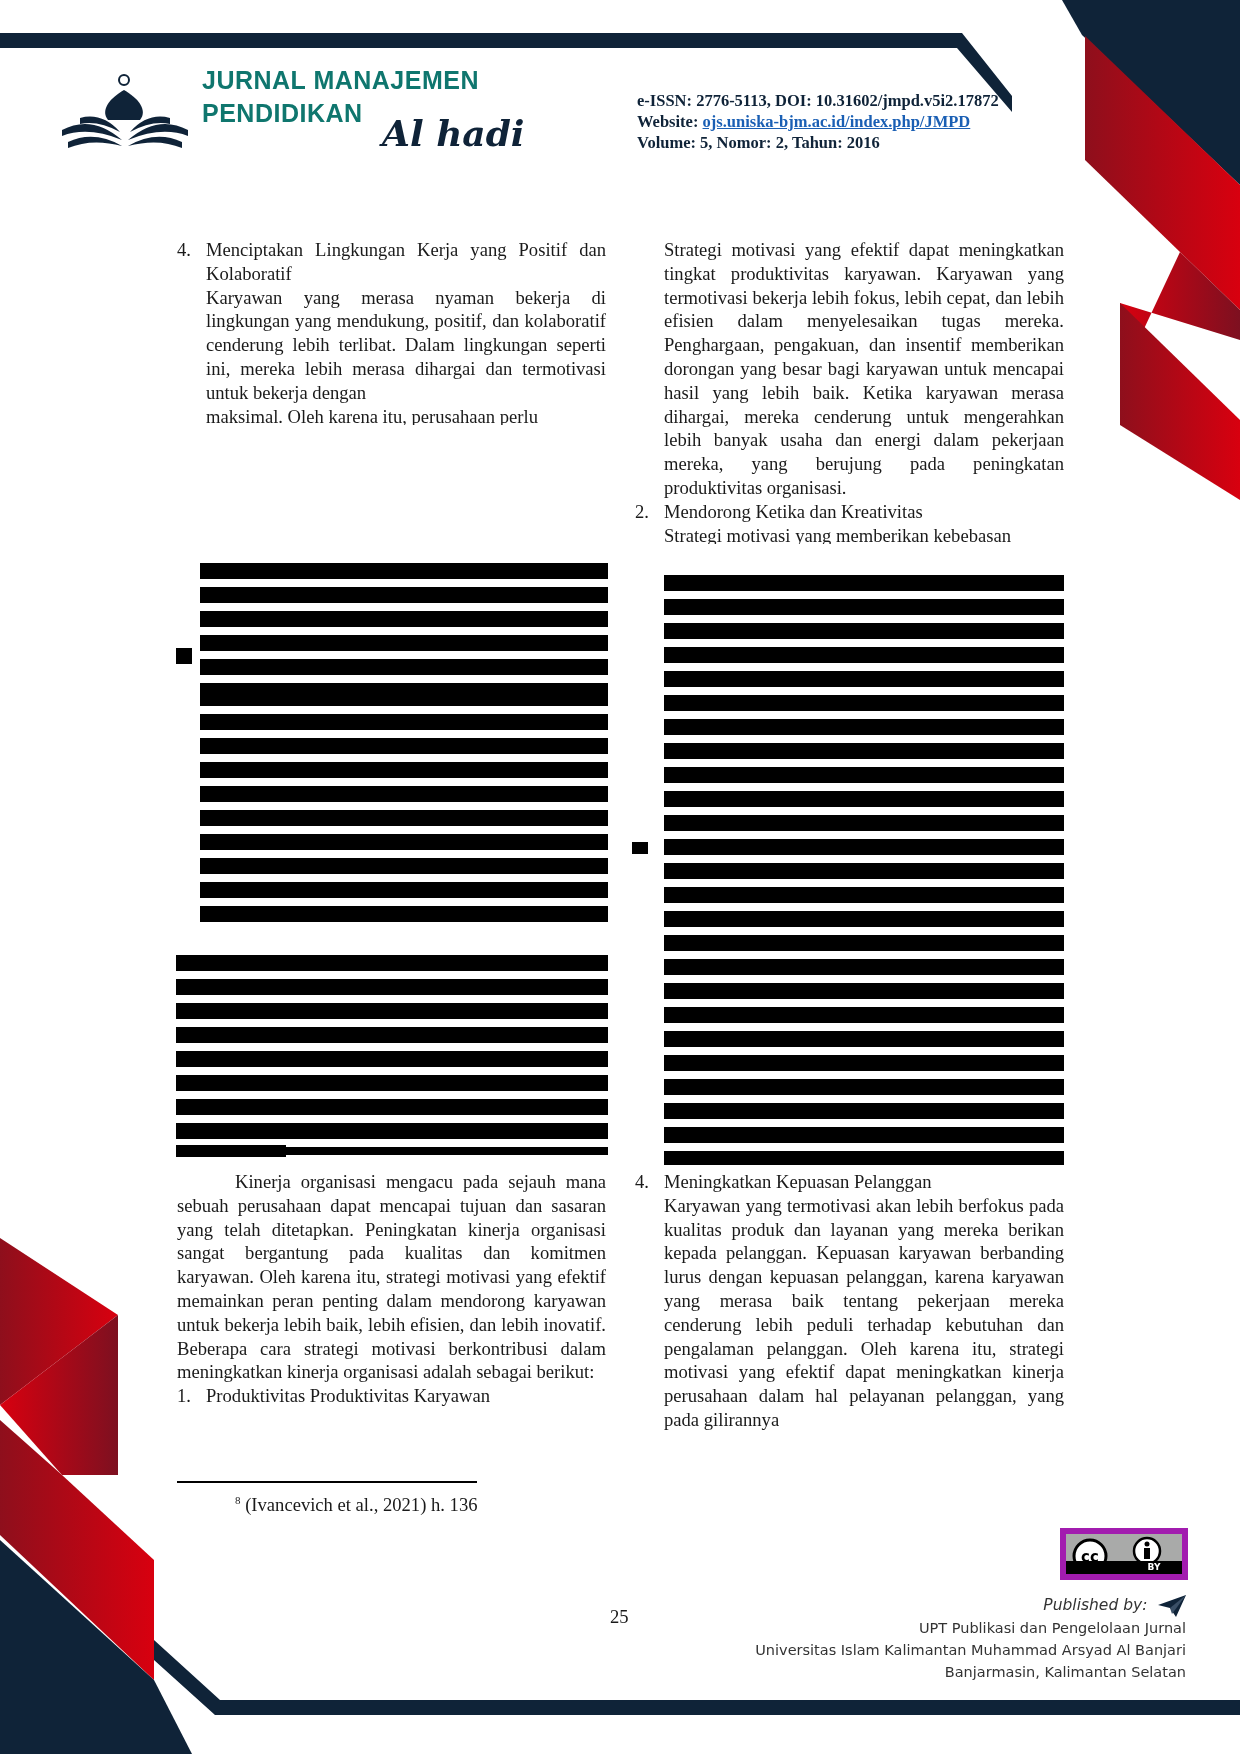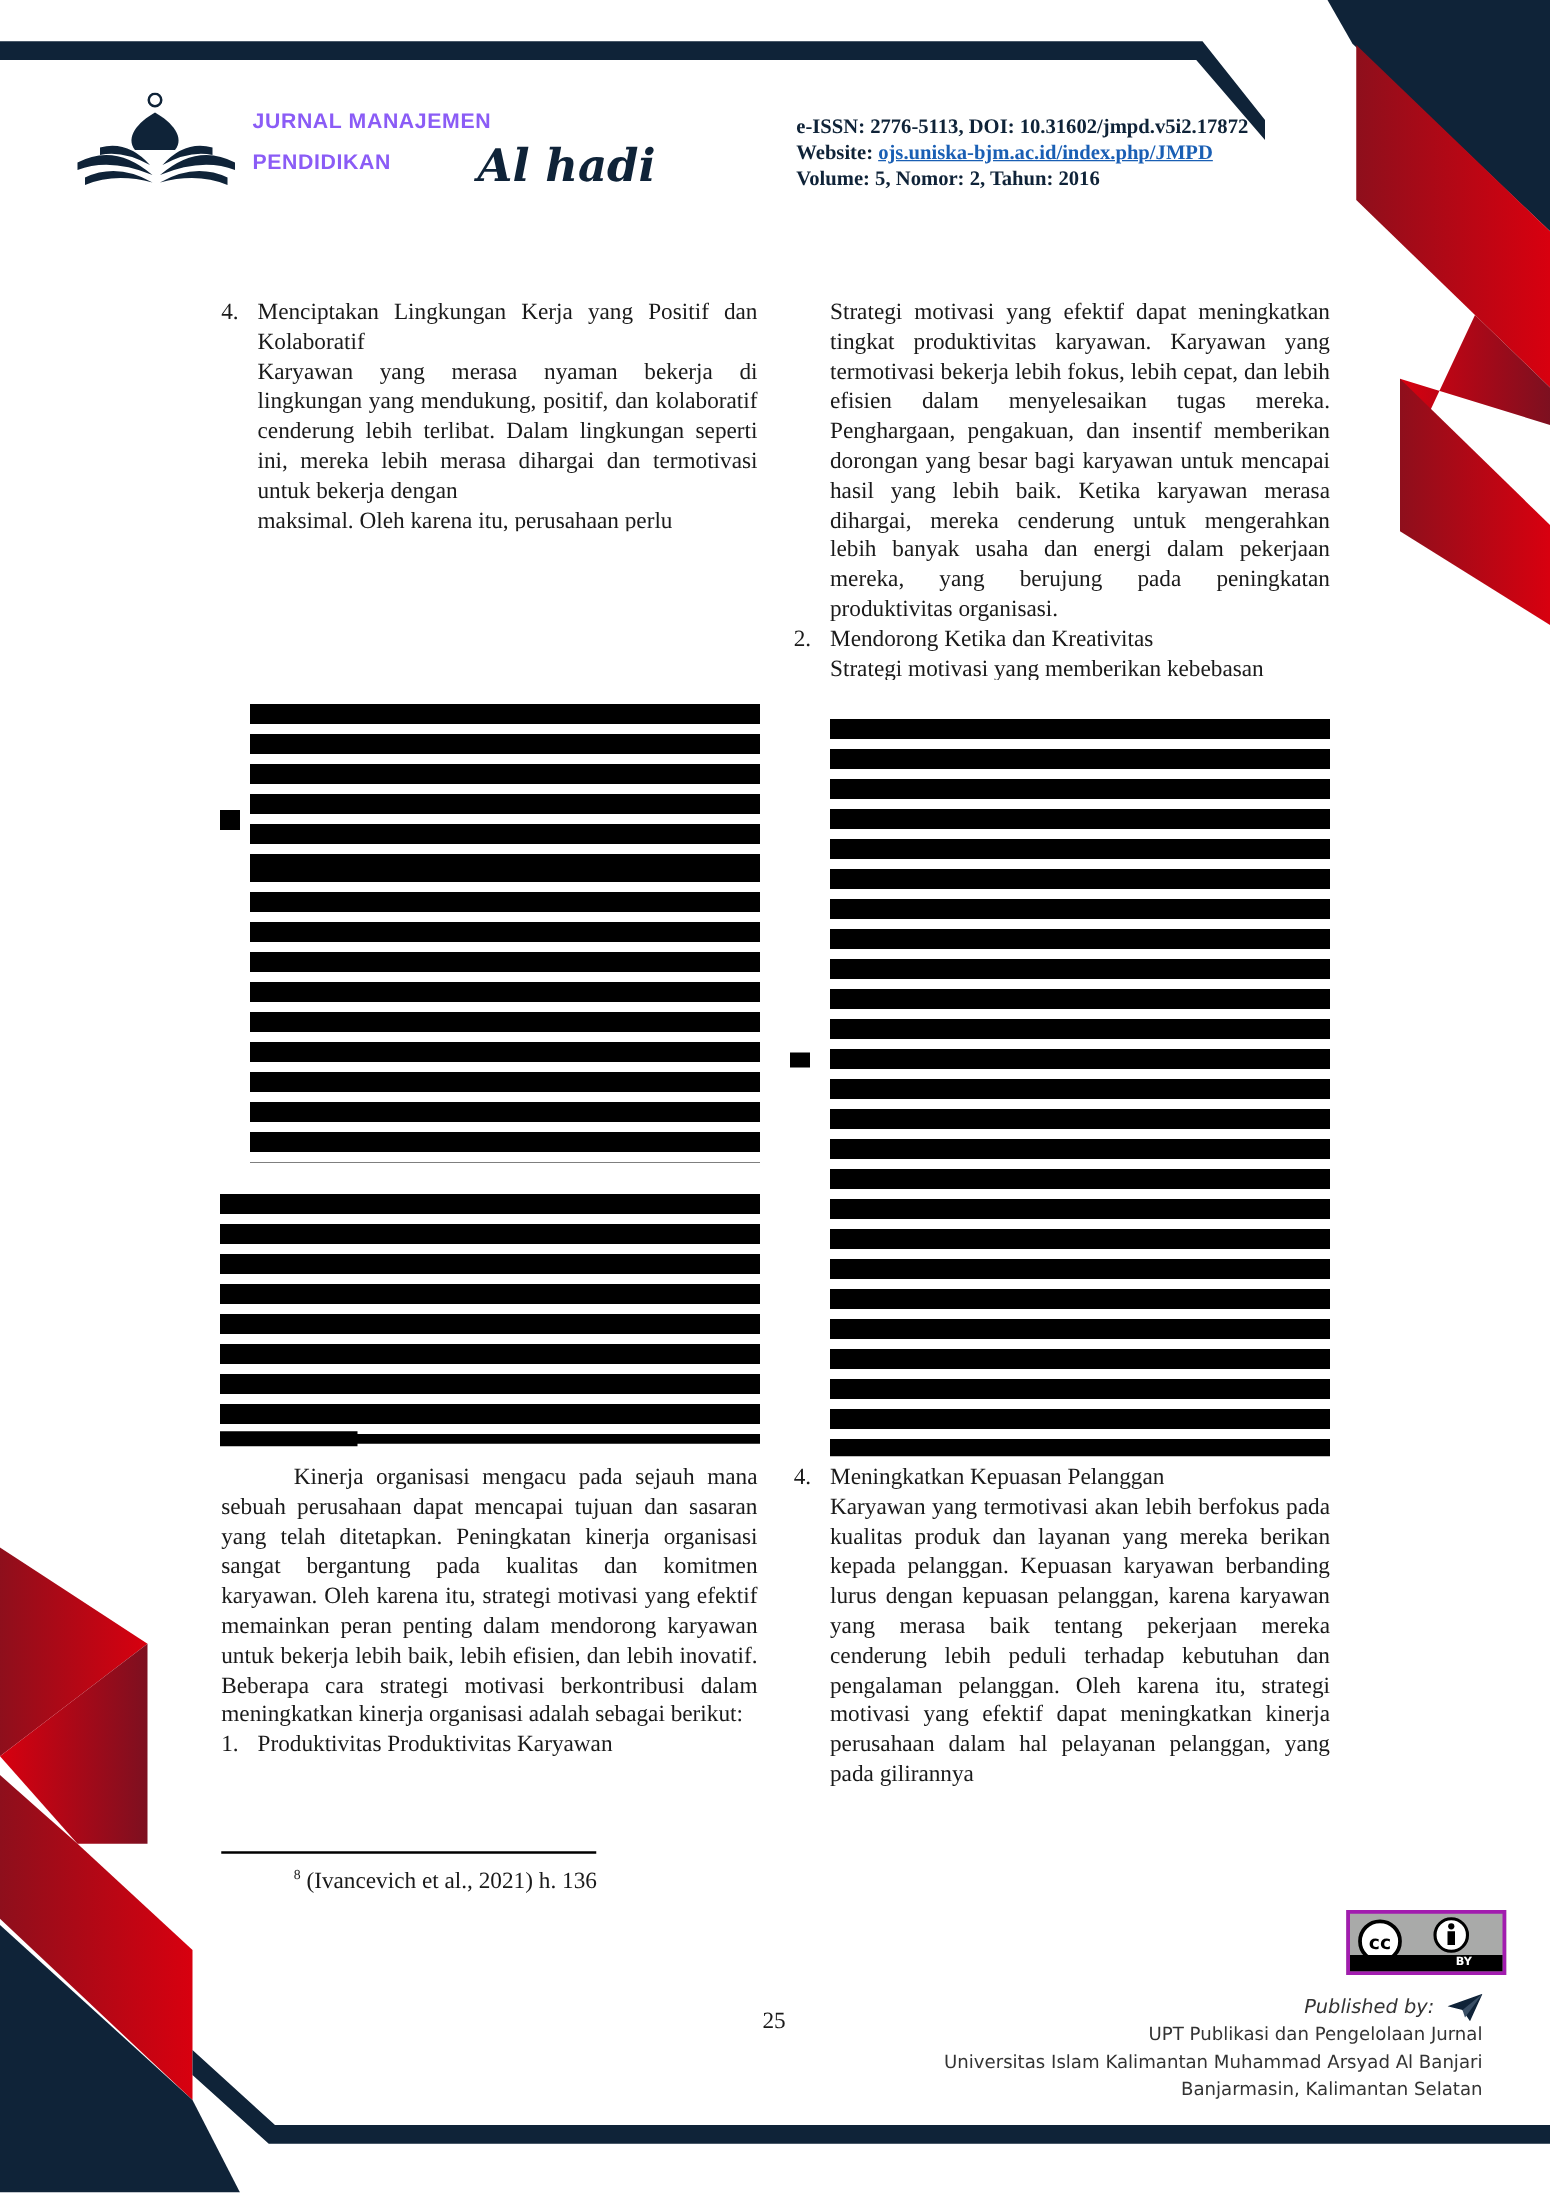--- a/index.html
+++ b/index.html
@@ -1,35 +1,35 @@
 <!DOCTYPE html>
 <html><head>
 <meta charset="utf-8">
 <style>
   html, body { margin:0; padding:0; }
   body { width:1240px; height:1754px; position:relative; overflow:hidden; background:#ffffff; font-family:"Liberation Serif", serif; color:#1a1a1a; }
   .abs { position:absolute; }
   
   .deco { position:absolute; left:0; top:0; width:1240px; height:1754px; pointer-events:none; }
   
-  .logo-text { position:absolute; left:202px; top:80px; font-family:"Liberation Sans", sans-serif; font-weight:bold; color:#8b5cf6; font-size:17px; line-height:33px; letter-spacing:0.5px; }
+  .logo-text { position:absolute; left:202px; top:64px; font-family:"Liberation Sans", sans-serif; font-weight:bold; color:#0f766e; font-size:25px; line-height:33px; letter-spacing:0.5px; }
   .logo-script { position:absolute; left:382px; top:112px; font-family:"DejaVu Serif", serif; font-style:italic; font-weight:bold; color:#0f2338; font-size:36px; }
   .meta { position:absolute; left:637px; top:90px; font-family:"Liberation Serif", serif; font-weight:bold; font-size:16.5px; line-height:21px; color:#0f2338; }
   .meta a { color:#1a5fb4; text-decoration:underline; }
   
   .col { position:absolute; font-size:18.6px; line-height:23.8px; text-align:justify; }
   .col p { margin:0; }
   .li { position:relative; }
   .li .num { position:absolute; left:-29px; }
   .redact { position:absolute; background:#000; }
   .footnote-rule { position:absolute; left:177px; top:1481px; width:300px; height:2px; background:#000; }
   .footnote { position:absolute; left:235px; top:1494px; font-size:18.6px;text-align:center; }
   .footnote sup { font-size:11px; vertical-align:super; }
   .pageno { position:absolute; left:610px; top:1606px; font-size:18.6px; }
-  .cc { position:absolute; left:1060px; top:1528px; width:128px; height:52px; background:#a9aaa9; border:3px solid #a21caf; box-sizing:border-box;margin-left:17px; }
+  .cc { position:absolute; left:1060px; top:1528px; width:128px; height:52px; background:#a9aaa9; border:6px solid #a21caf; box-sizing:border-box; }
   .cc .bar { position:absolute; left:0; bottom:0; width:100%; height:13px; background:#000; color:#fff; font-family:"DejaVu Sans", sans-serif; font-weight:bold; font-size:9px; text-align:center; line-height:13px; padding-left:60px; box-sizing:border-box; }
   .publisher { position:absolute; right:54px; top:1594px; text-align:right; font-family:"DejaVu Sans", sans-serif; font-size:14.5px; line-height:22px; color:#333; }
   .publisher .pb { font-style:italic; font-size:15.5px; }
 </style>
 </head>
 <body>
 
 <svg class="deco" viewBox="0 0 1240 1754" xmlns="http://www.w3.org/2000/svg">
   <defs>
     <linearGradient id="rg1" x1="0" y1="0" x2="1" y2="0">

